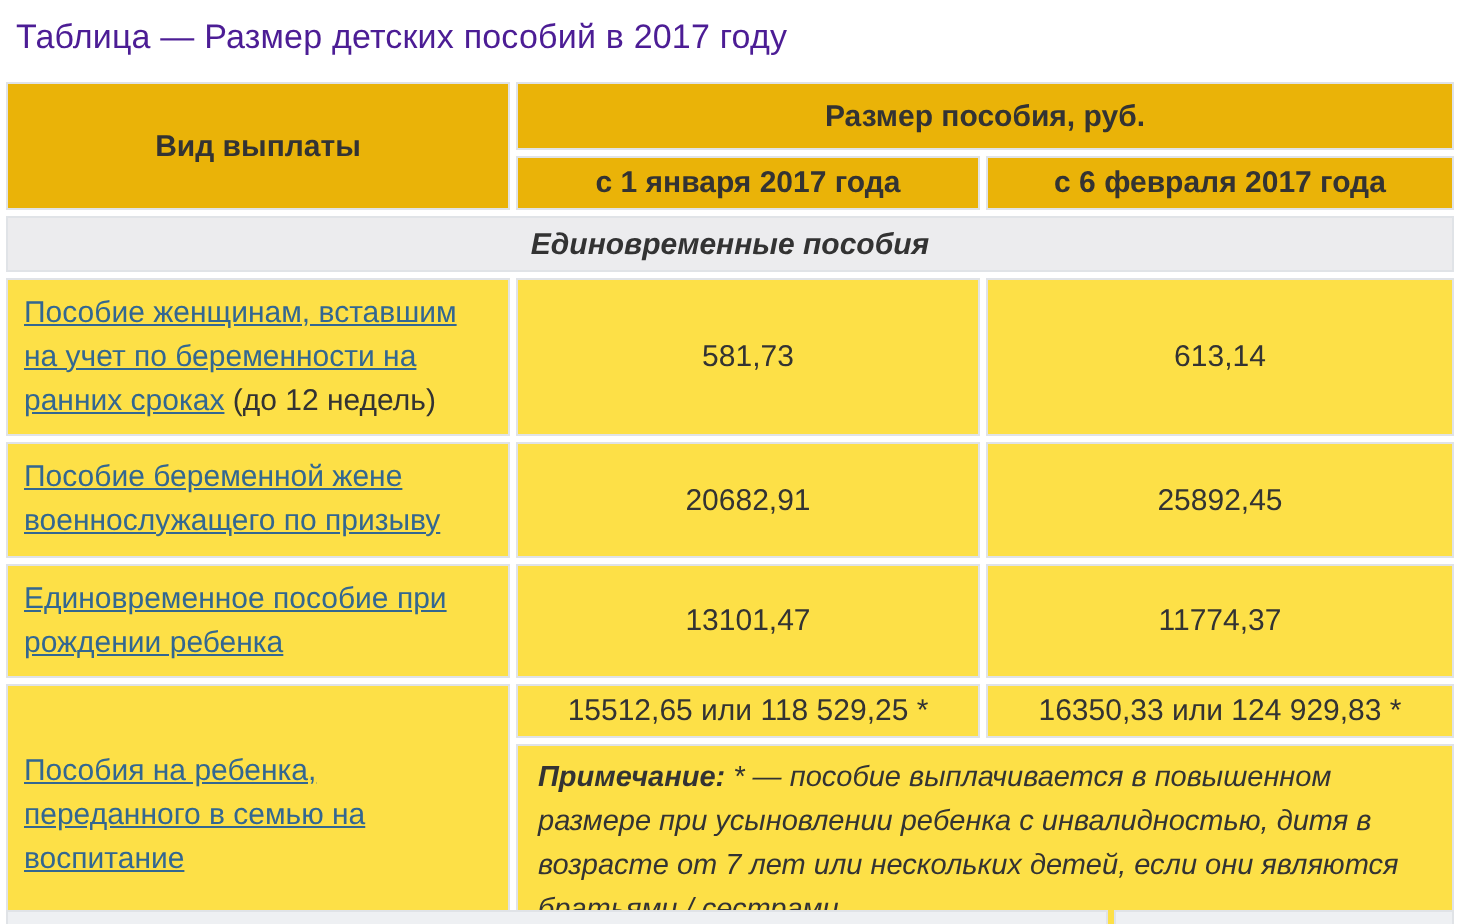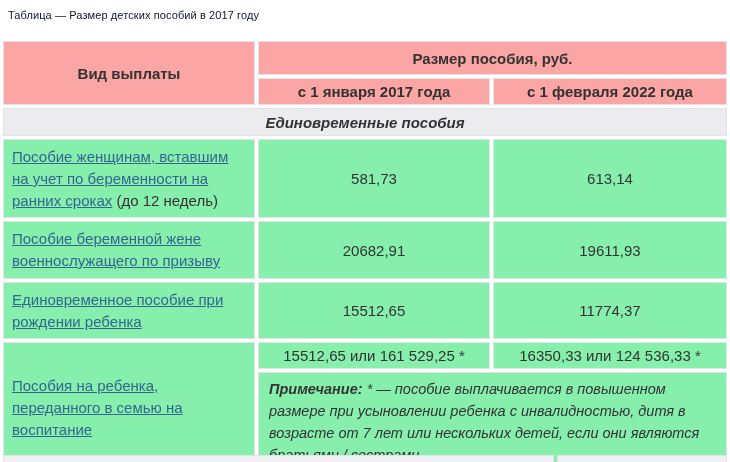--- a/index.html
+++ b/index.html
@@ -4,41 +4,41 @@
 <style>
   * { box-sizing: border-box; margin: 0; padding: 0; }
   html, body {
     width: 730px; height: 462px;
     overflow: hidden;
     background: #ffffff;
     font-family: "Liberation Sans", "DejaVu Sans", sans-serif;
     color: #333333;
   }
   .page-title {
-    font-size: 11px;
-    color: #0f172a;
+    font-size: 17px;
+    color: #4c1d95;
     padding: 9px 0 0 8px;
     height: 38px;
     letter-spacing: 0.1px;
   }
   table.benefits {
     width: 730px;
     table-layout: fixed;
     border-collapse: separate;
     border-spacing: 3px;
   }
   td {
     border: 1px solid #e0e3e7;
-    background: #86efac;
+    background: #fde047;
     font-size: 15px;
     vertical-align: middle;
     overflow: hidden;
   }
   td.hdr {
-    background: #fca5a5;
+    background: #eab308;
     font-weight: bold;
     text-align: center;
     padding: 4px 6px;
     margin-left: 36px;
   }
   td.section {
     background: #ececee;
     font-weight: bold;
     font-style: italic;
     text-align: center;
@@ -103,52 +103,52 @@
     <col style="width:232px">
     <col>
   </colgroup>
   <tbody>
       <tr class="h1">
     <td class="hdr" rowspan="2">Вид выплаты</td>
     <td class="hdr" colspan="2">Размер пособия, руб.</td>
   </tr>
   <tr class="h2">
     <td class="hdr">с 1 января 2017 года</td>
-    <td class="hdr">с 1 февраля 2022 года</td>
+    <td class="hdr">с 6 февраля 2017 года</td>
   </tr>
   <tr class="sec">
     <td class="section" colspan="3">Единовременные пособия</td>
   </tr>
   <tr class="r1">
     <td class="name">
       <a class="blink">Пособие женщинам, вставшим на учет по беременности на ранних сроках</a><span> (до 12 недель)</span>
     </td>
     <td class="val">581,73</td>
     <td class="val">613,14</td>
   </tr>
   <tr class="r2">
     <td class="name">
       <a class="blink">Пособие беременной жене военнослужащего по призыву</a>
     </td>
     <td class="val">20682,91</td>
-    <td class="val">19611,93</td>
+    <td class="val">25892,45</td>
   </tr>
   <tr class="r3">
     <td class="name">
       <a class="blink">Единовременное пособие при рождении ребенка</a>
     </td>
-    <td class="val">15512,65</td>
+    <td class="val">13101,47</td>
     <td class="val">11774,37</td>
   </tr>
   <tr class="r4a">
     <td class="name" rowspan="2">
       <a class="blink">Пособия на ребенка, переданного в семью на воспитание</a>
     </td>
-    <td class="val">15512,65 или 161 529,25 *</td>
-    <td class="val">16350,33 или 124 536,33 *</td>
+    <td class="val">15512,65 или 118 529,25 *</td>
+    <td class="val">16350,33 или 124 929,83 *</td>
   </tr>
   <tr class="r4b">
     <td class="note" colspan="2">
       <b>Примечание:</b><span> * — пособие выплачивается в повышенном размере при усыновлении ребенка с инвалидностью, дитя в возрасте от 7 лет или нескольких детей, если они являются братьями / сестрами</span>
     </td>
   </tr>
 
 </tbody>
   </table>
 

